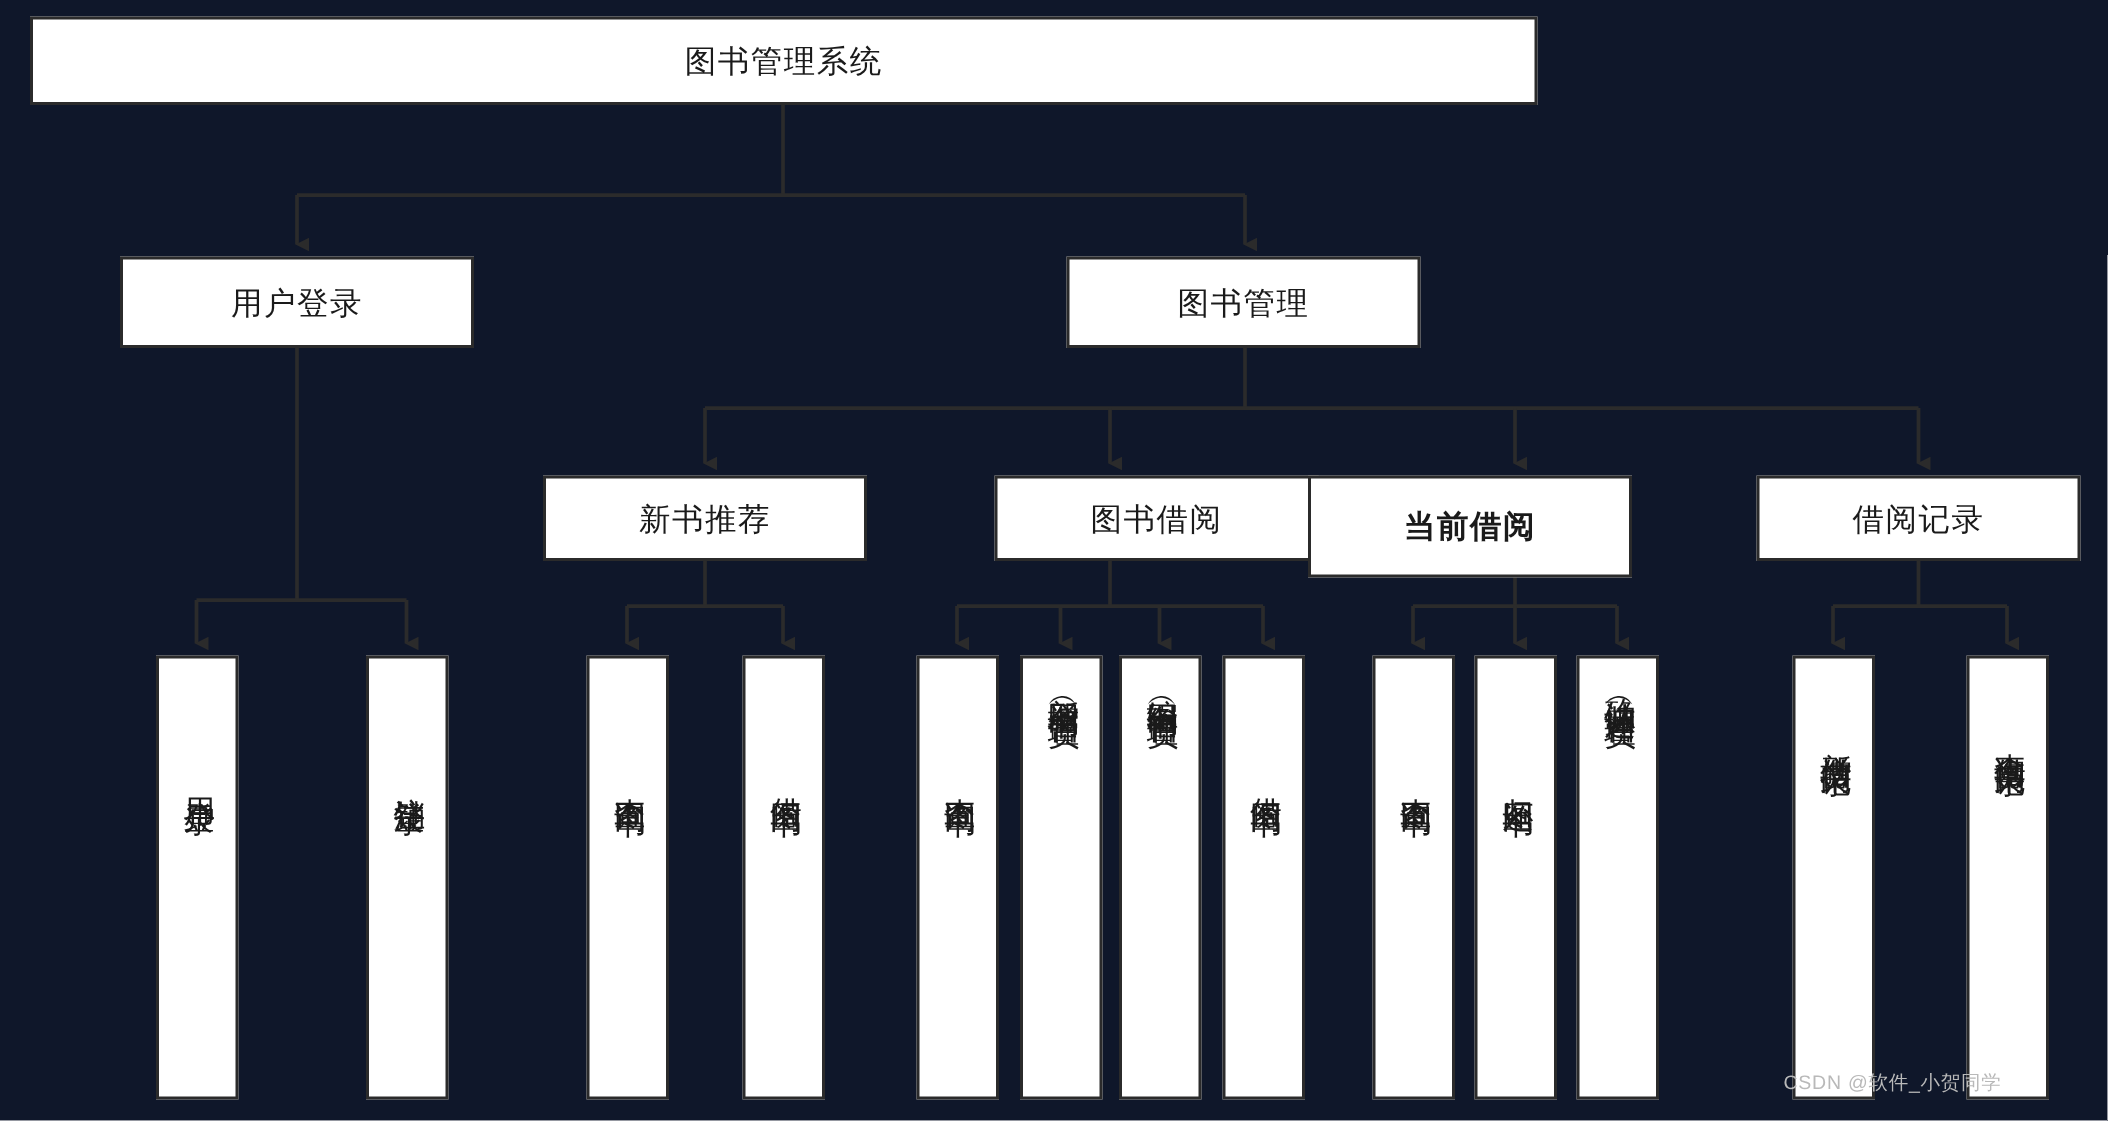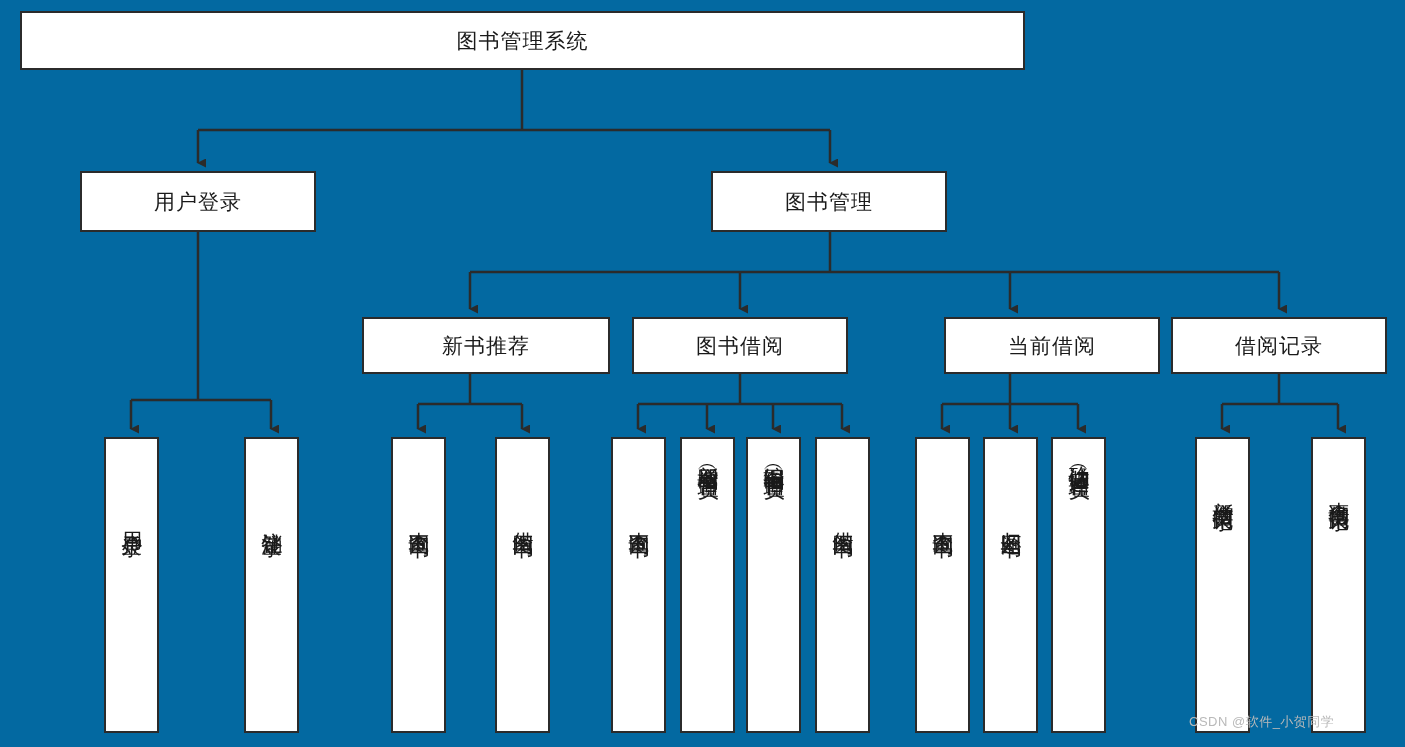--- a/index.html
+++ b/index.html
@@ -7,21 +7,21 @@
     padding: 0;
     background: #ffffff;
   }
   body {
     font-family: "Liberation Sans", "DejaVu Sans", sans-serif;
   }
   #canvas {
     position: relative;
     width: 1405px;
     height: 747px;
-    background: #0369a1;
+    background: #0f172a;
     overflow: hidden;
   }
   #edges {
     position: absolute;
     left: 0;
     top: 0;
     width: 1405px;
     height: 747px;
     pointer-events: none;
   }
@@ -136,27 +136,27 @@
     <span class="label">图书管理系统</span>
   </div>
 
   <div class="node node-h" style="left:80px; top:171px; width:236px; height:61px;">
     <span class="label">用户登录</span>
   </div>
   <div class="node node-h" style="left:711px; top:171px; width:236px; height:61px;justify-content:center;">
     <span class="label">图书管理</span>
   </div>
 
-  <div class="node node-h" style="left:362px; top:317px; width:248px; height:57px;">
+  <div class="node node-h" style="left:362px; top:317px; width:216px; height:57px;">
     <span class="label">新书推荐</span>
   </div>
-  <div class="node node-h" style="left:632px; top:317px; width:216px; height:57px;">
+  <div class="node node-h" style="left:663px; top:317px; width:216px; height:57px;">
     <span class="label">图书借阅</span>
   </div>
-  <div class="node node-h" style="left:944px; top:317px; width:216px; height:57px;">
+  <div class="node node-h" style="left:872px; top:317px; width:216px; height:68px;font-weight:bold;">
     <span class="label">当前借阅</span>
   </div>
   <div class="node node-h" style="left:1171px; top:317px; width:216px; height:57px;">
     <span class="label">借阅记录</span>
   </div>
 
   <div class="node node-v tall" style="left:104px; top:437px; width:55px; height:296px;">
     <span class="label">用户登录</span>
   </div>
   <div class="node node-v tall" style="left:244px; top:437px; width:55px; height:296px;">

